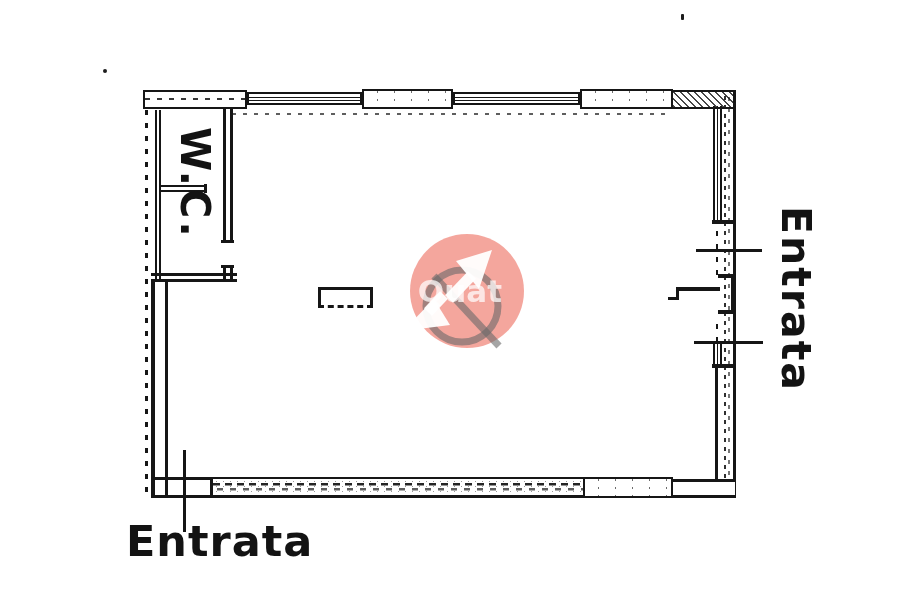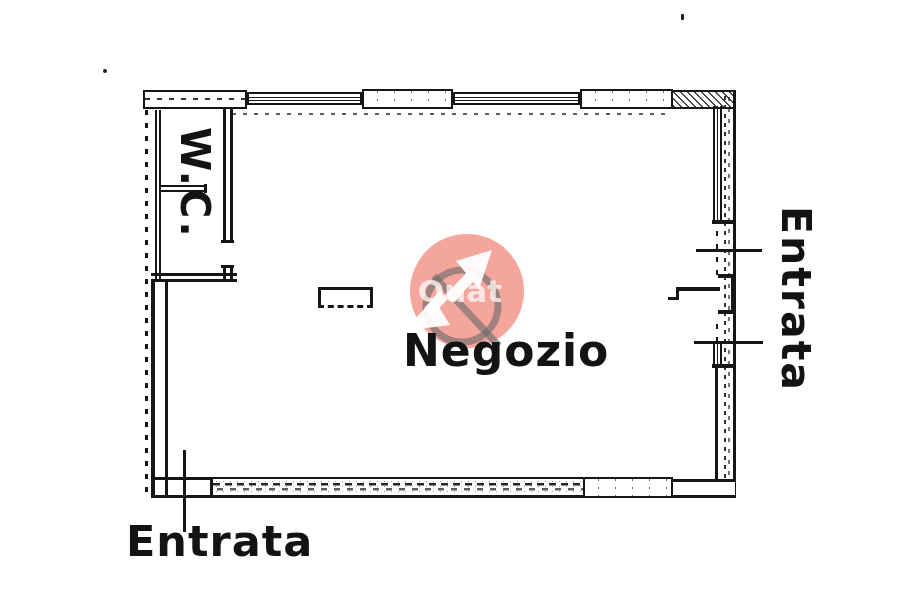--- a/index.html
+++ b/index.html
@@ -117,20 +117,19 @@
     <g>
       <line x1="449" y1="299" x2="472" y2="275" stroke-width="11" stroke="rgba(255,255,255,0.95)"></line>
       <polygon points="492,250 456,261 479,289" fill="rgba(255,255,255,0.95)"></polygon>
       <line x1="444" y1="295" x2="428" y2="312" stroke-width="11" stroke="rgba(255,255,255,0.95)"></line>
       <polygon points="403,331 434,299 450,325" fill="rgba(255,255,255,0.95)"></polygon>
     </g>
     <text x="386" y="302" font-size="31" font-weight="bold" font-family="DejaVu Sans, Liberation Sans, sans-serif" fill="rgba(255,255,255,0.72)">e Quat</text>
   </svg>
 
   <div class="abs lbl vtext" style="left:172px; top:127px; font-size:40px; letter-spacing:3px;">W.C.</div>
-  <div class="abs lbl" style="left:403px; top:325px; font-size:44px; letter-spacing:1px;">Negozio</div>
   <div class="abs lbl vtext" style="left:772px; top:206px; font-size:41px; letter-spacing:2px;">Entrata</div>
   <div class="abs lbl" style="left:126px; top:516px; font-size:43px; letter-spacing:1px;">Entrata</div>
 
   <div class="abs speck" style="left:103px; top:69px; width:4px; height:4px;"></div>
   <div class="abs speck" style="left:681px; top:14px; width:3px; height:6px; border-radius:1px;"></div>
 
 </div>
 
 </body></html>

